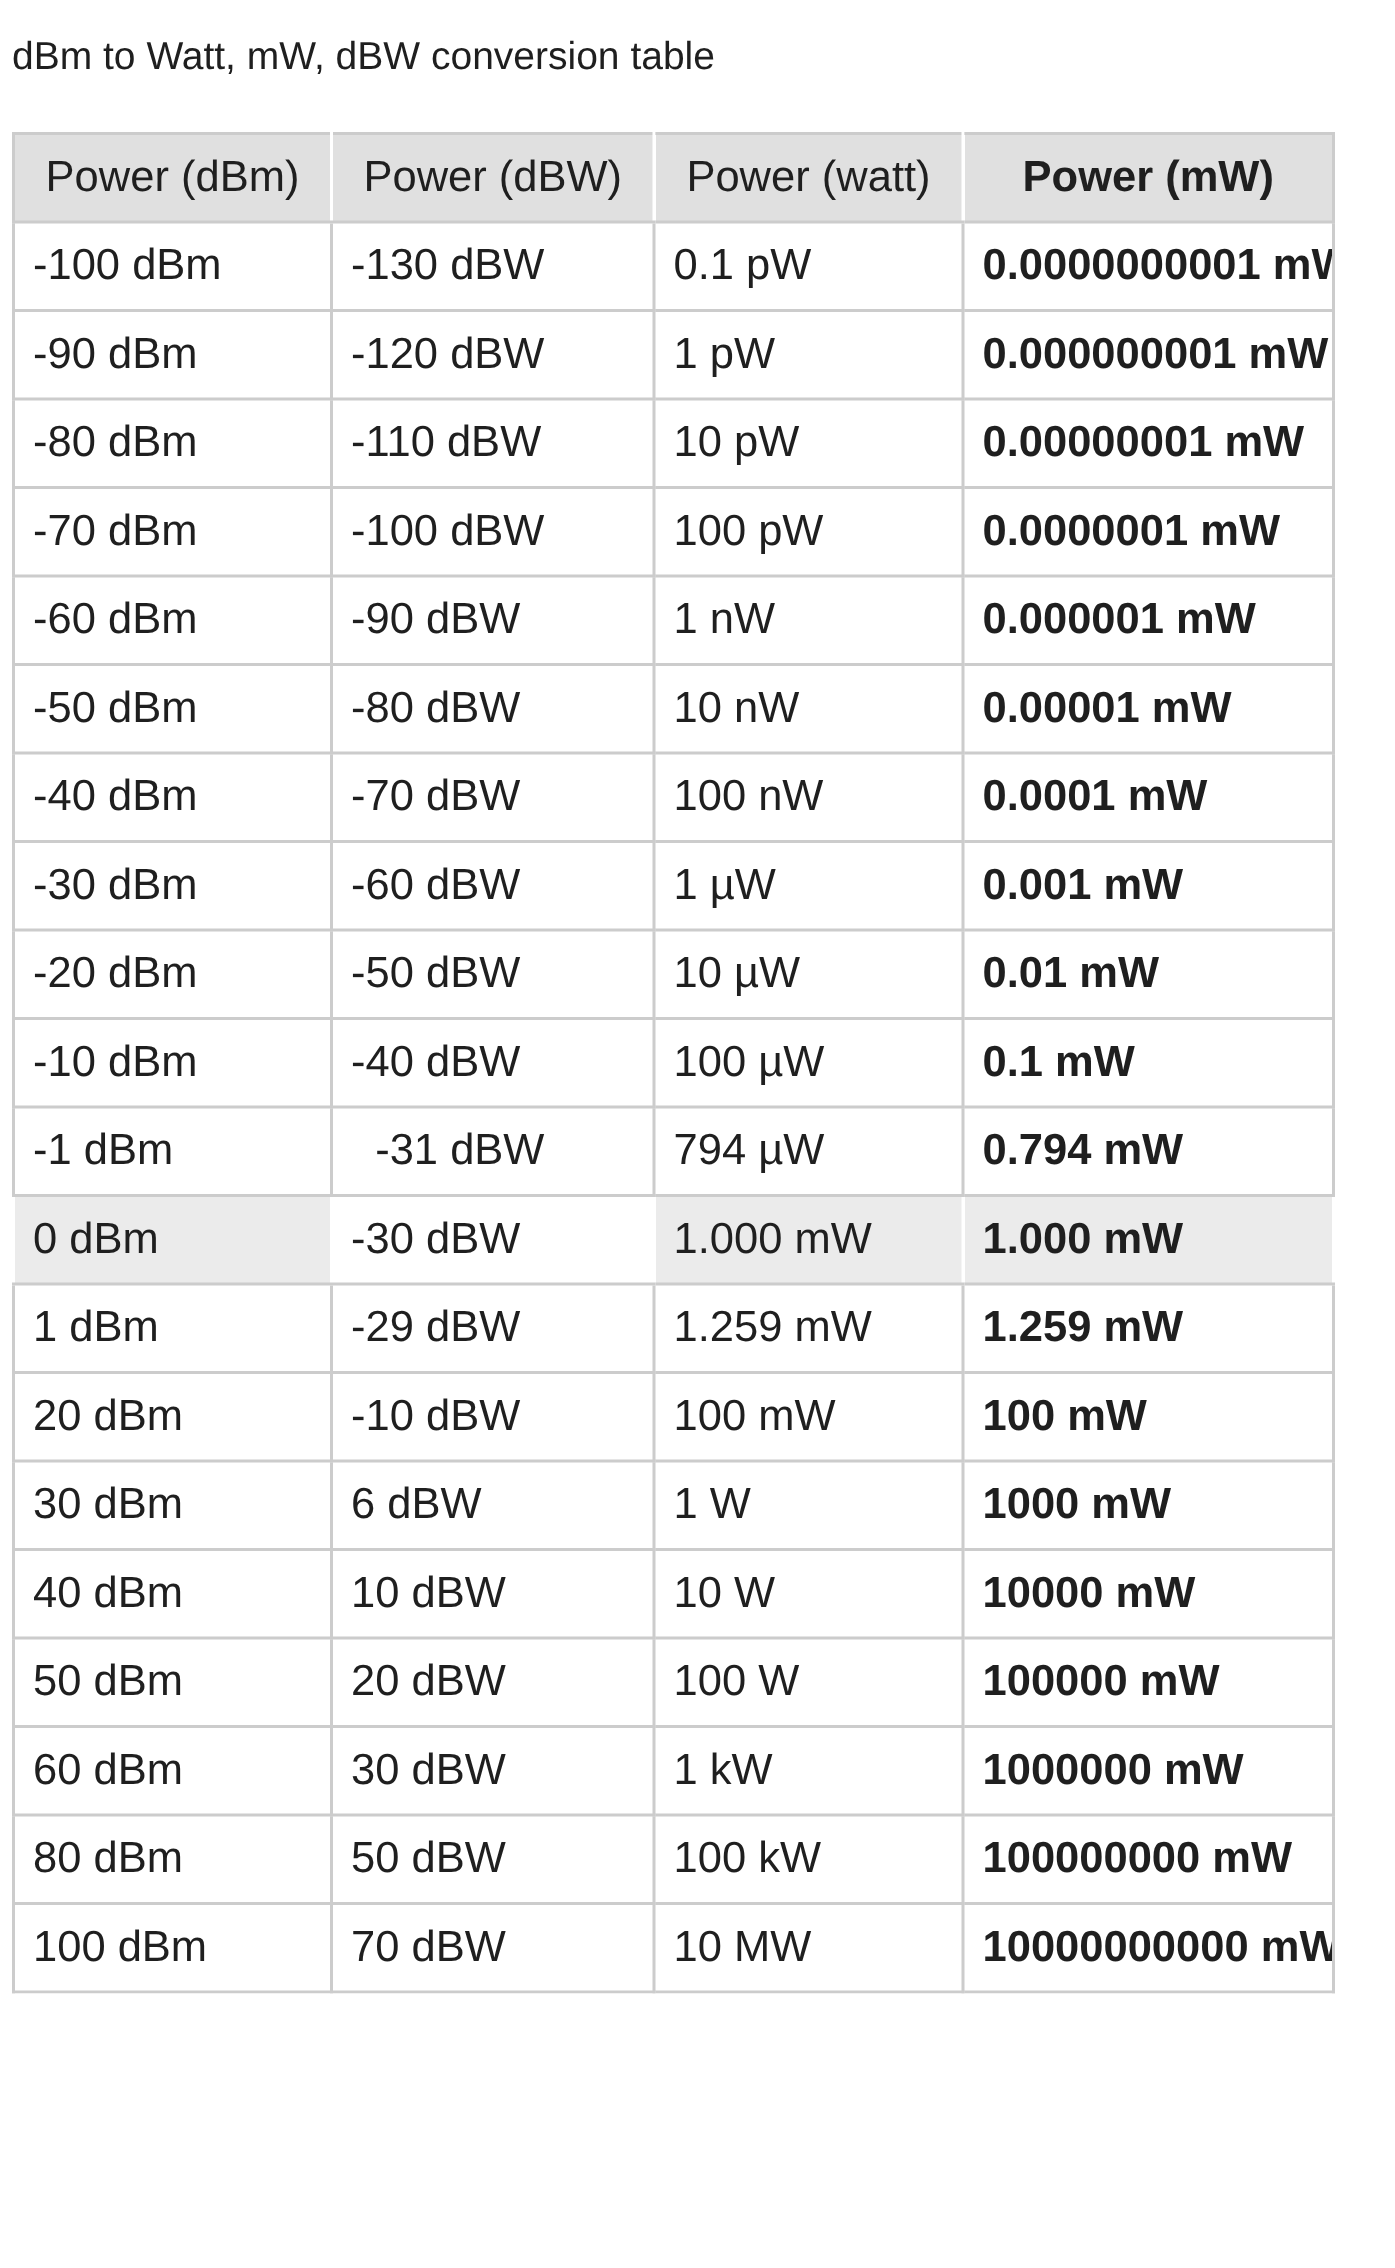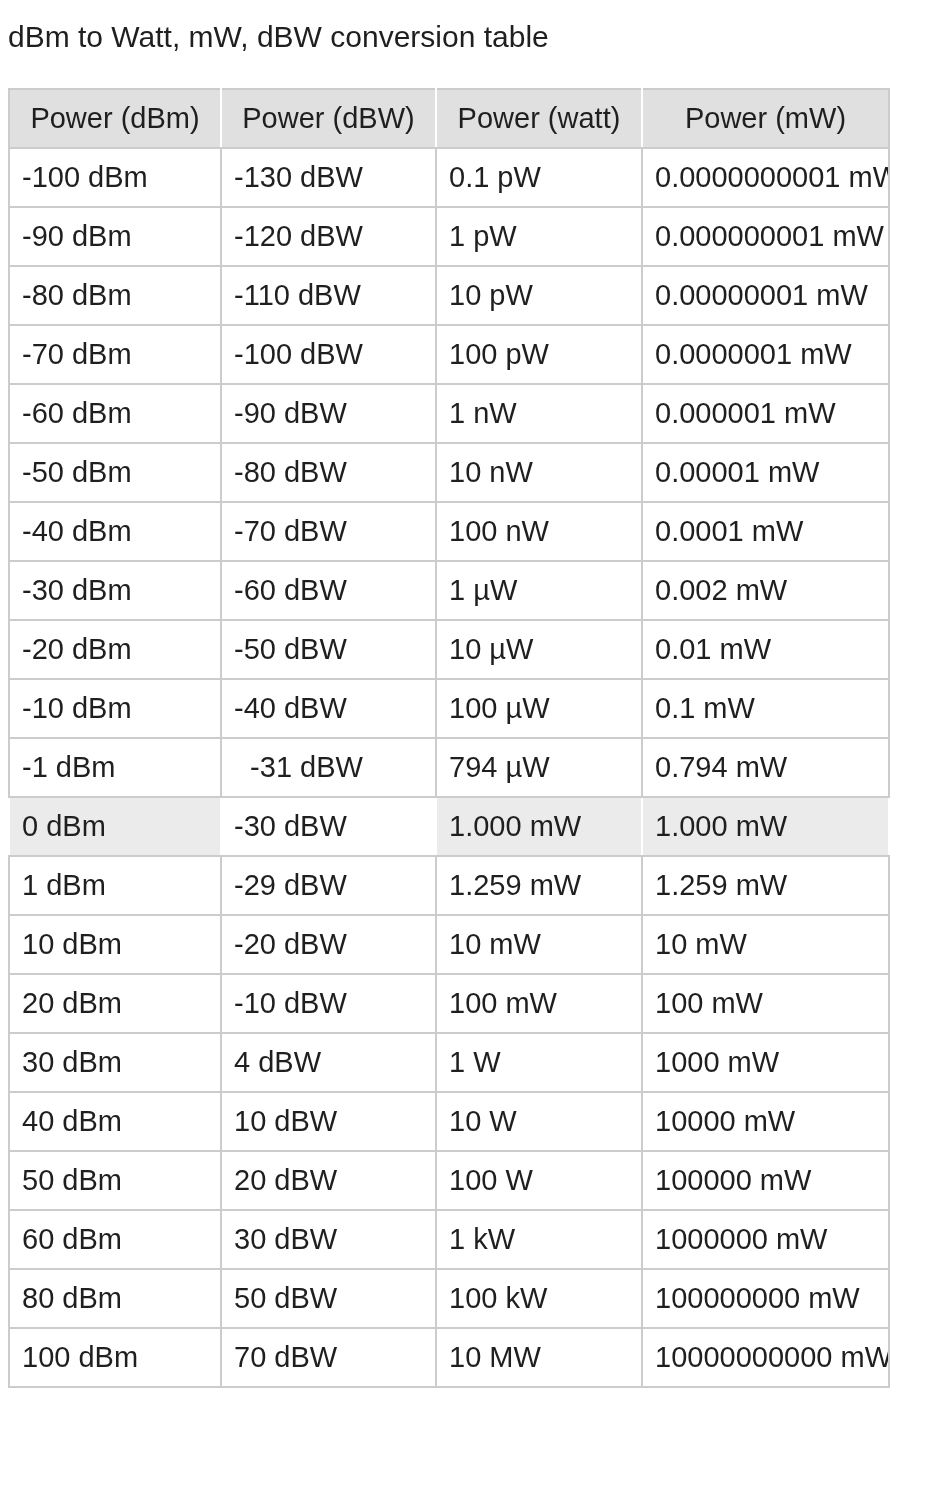--- a/index.html
+++ b/index.html
@@ -4,21 +4,21 @@
 <style>
   html, body {
     background: #ffffff;
   }
   body {
     margin: 8px;
     font-family: "Liberation Sans", "DejaVu Sans", sans-serif;
     color: var(--text, #1f1f1f);
   }
   h1.page-title {
-    font-size: 30px;
+    font-size: 26px;
     font-weight: 400;
     line-height: 46px;
     margin: 6px 0 28px 0;
     color: var(--text, #1f1f1f);
   }
   table.conv {
     border-collapse: collapse;
     table-layout: fixed;
     width: 882px;
     background: #ffffff;
@@ -49,21 +49,21 @@
     border-left-color: #ffffff;
     border-right-color: #ffffff;
   }
   table.conv td.hl-bg {
     background: var(--highlight-bg, #ebebeb);
   }
   
   table.conv th:first-child,
   table.conv td:first-child { border-left-color: var(--border, #cccccc); }
   table.conv th:last-child,
-  table.conv td:last-child { border-right-color: var(--border, #cccccc); }
+  table.conv td:last-child { border-right-color: var(--border, #cccccc); font-weight: bold; }
 </style>
 </head>
 <body>
 
 <h1 class="page-title">dBm to Watt, mW, dBW conversion table</h1>
 
 <table class="conv">
   <colgroup>
     <col style="width:212px">
     <col style="width:215px">
@@ -118,21 +118,21 @@
       <tr>
         <td>-40 dBm</td>
         <td>-70 dBW</td>
         <td>100 nW</td>
         <td>0.0001 mW</td>
       </tr>
       <tr>
         <td>-30 dBm</td>
         <td>-60 dBW</td>
         <td>1 µW</td>
-        <td>0.002 mW</td>
+        <td>0.001 mW</td>
       </tr>
       <tr>
         <td>-20 dBm</td>
         <td>-50 dBW</td>
         <td>10 µW</td>
         <td>0.01 mW</td>
       </tr>
       <tr>
         <td>-10 dBm</td>
         <td>-40 dBW</td>
@@ -151,34 +151,28 @@
         <td class="hl-bg">1.000 mW</td>
         <td class="hl-bg">1.000 mW</td>
       </tr>
       <tr>
         <td>1 dBm</td>
         <td>-29 dBW</td>
         <td>1.259 mW</td>
         <td>1.259 mW</td>
       </tr>
       <tr>
-        <td>10 dBm</td>
-        <td>-20 dBW</td>
-        <td>10 mW</td>
-        <td>10 mW</td>
-      </tr>
-      <tr>
         <td>20 dBm</td>
         <td>-10 dBW</td>
         <td>100 mW</td>
         <td>100 mW</td>
       </tr>
       <tr>
         <td>30 dBm</td>
-        <td>4 dBW</td>
+        <td>6 dBW</td>
         <td>1 W</td>
         <td>1000 mW</td>
       </tr>
       <tr>
         <td>40 dBm</td>
         <td>10 dBW</td>
         <td>10 W</td>
         <td>10000 mW</td>
       </tr>
       <tr>

